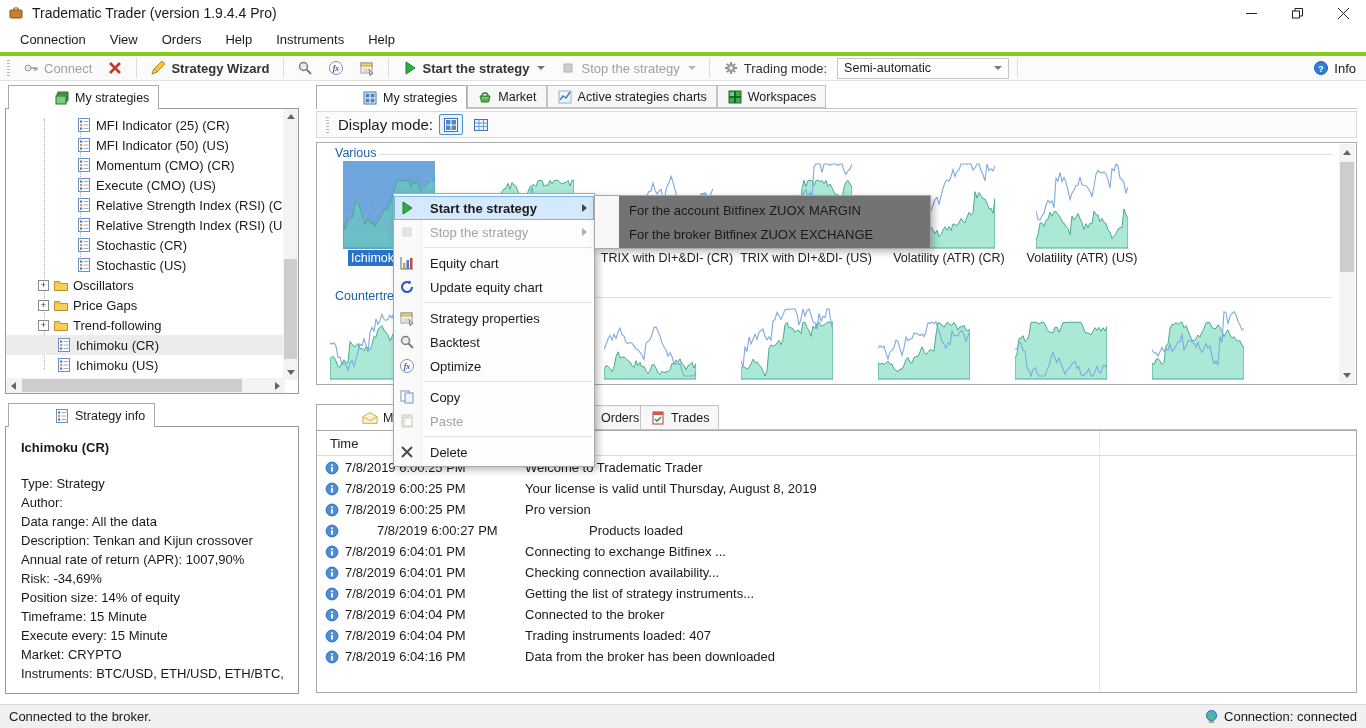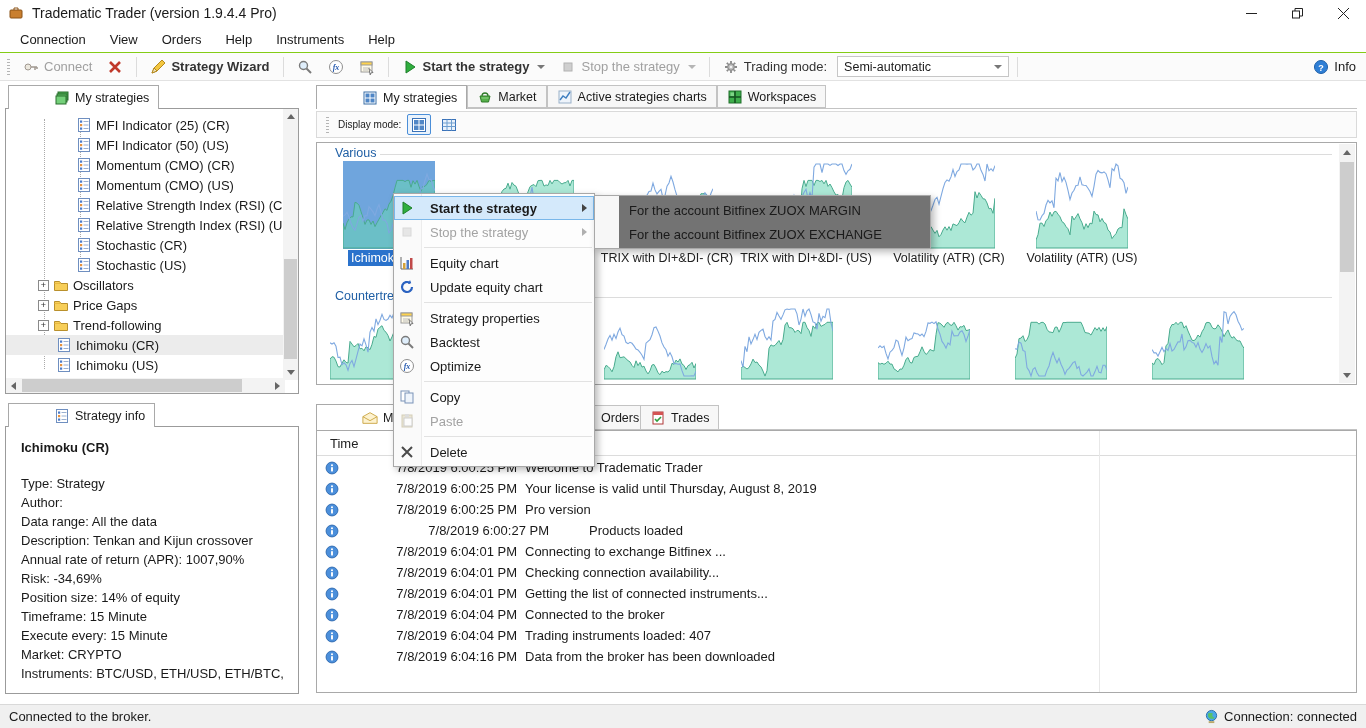--- a/index.html
+++ b/index.html
@@ -13,21 +13,21 @@
   #titlebar { left:0; top:0; width:1366px; height:26px; display:flex; align-items:center; padding-left:8px; gap:8px; background:#fff; }
   #titlebar .title { font-size:14px; }
   #wincontrols { margin-left:auto; display:flex; height:26px; }
   .winbtn { width:46px; height:26px; display:flex; align-items:center; justify-content:center; }
 
   
   #menubar { left:0; top:26px; width:1366px; height:26px; display:flex; align-items:center; padding-left:8px; background:#fff; }
   .menu-item { padding:4px 12px; }
 
   
-  #toolbar { left:0; top:52px; width:1366px; height:29px; display:flex; align-items:center; padding:0 6px 0 4px; gap:5px; background:#fbfbfb; border-top:1px solid #84cc16; border-bottom:1px solid #e2e2e2; }
+  #toolbar { left:0; top:52px; width:1366px; height:29px; display:flex; align-items:center; padding:0 6px 0 4px; gap:5px; background:#fbfbfb; border-top:4px solid #84cc16; border-bottom:1px solid #e2e2e2; }
   .grip { width:3px; height:16px; background:repeating-linear-gradient(#b5b5b5 0 1px, transparent 1px 3px); margin:0 3px; }
   .tsep { width:1px; height:20px; background:#dcdcdc; margin:0 3px; }
   .tbtn { display:flex; align-items:center; gap:5px; padding:2px 5px; color:#333; white-space:nowrap; }
   .tbtn.bold { font-weight:bold; }
   .tbtn.disabled { color:#a0a0a0; }
   .caret { width:0; height:0; border-left:4px solid transparent; border-right:4px solid transparent; border-top:4px solid #777; margin-left:3px; }
   .caret.dis { border-top-color:#b5b5b5; }
   #trading-combo { width:172px; height:21px; border:1px solid #c6c6c6; background:#fff; display:flex; align-items:center; padding:0 6px; font-size:12.5px; }
   #trading-combo .caret { margin-left:auto; }
   #info-group { margin-left:auto; display:flex; align-items:center; gap:5px; padding-right:4px; }
@@ -68,21 +68,21 @@
   
   #chartsbox { left:316px; top:142px; width:1041px; height:243px; border:1px solid #a9a9a9; background:#fff; overflow:hidden; }
   .grouplabel { position:absolute; color:#1f5fa5; font-size:12.5px; background:#fff; padding:0 4px; z-index:2; white-space:nowrap; }
   .groupline { position:absolute; border-top:1px solid #dcdcdc; }
   .thumb { position:absolute; }
   .thumb.sel { background:#6fa5dd; }
   .thumblabel { position:absolute; font-size:12.5px; color:#222; white-space:nowrap; transform:translateX(-50%); }
   .thumblabel.sel { background:#2a72cc; color:#fff; padding:1px 3px; transform:none; max-width:46px; overflow:hidden; }
 
   
-  #tablebox { left:316px; top:430px; width:1041px; height:263px; border:1px solid #a9a9a9; background:#fff; overflow:hidden;text-align:right; }
+  #tablebox { left:316px; top:430px; width:1041px; height:263px; border:1px solid #a9a9a9; background:#fff; overflow:hidden; }
   #time-header { position:absolute; left:13px; top:5px; color:#222; }
   #hdrline { position:absolute; left:0; right:0; top:24px; border-top:1px solid #dcdcdc; }
   #colline { position:absolute; left:782px; top:0; bottom:0; border-left:1px solid #e8e8e8; }
   .mrow { position:absolute; left:0; right:0; height:21px; display:flex; align-items:center; }
   .mrow .ic { width:14px; height:14px; margin-left:8px; }
   .mtime { margin-left:6px; width:172px; }
   .mtext { margin-left:8px; white-space:nowrap; }
 
   
   #ctxmenu { left:393px; top:193px; width:202px; background:#fdfdfd; border:1px solid #a8a8a8; box-shadow:3px 3px 7px rgba(0,0,0,.28); z-index:50; padding:2px 0; }
@@ -305,21 +305,21 @@
         <span class="tspacer"></span>
         <span class="ic">
           <svg viewBox="0 0 16 16">
             <rect x="2.5" y="1.5" width="11" height="13" fill="#fff" stroke="#6f8fc0"></rect>
             <rect x="4" y="3.5" width="2.2" height="2.2" fill="#4a7ac8"></rect>
             <rect x="4" y="7" width="2.2" height="2.2" fill="#e8913a"></rect>
             <rect x="4" y="10.5" width="2.2" height="2.2" fill="#4a7ac8"></rect>
             <path d="M7.5 4.5h5M7.5 8h5M7.5 11.5h5" stroke="#9ab0d0"></path>
           </svg>
         </span>
-        <span>Momentum (CMO) (US)</span>
+        <span>Execute (CMO) (US)</span>
       </div>
       <div class="trow" style="padding-left: 52px;">
         <span class="tspacer"></span>
         <span class="ic">
           <svg viewBox="0 0 16 16">
             <rect x="2.5" y="1.5" width="11" height="13" fill="#fff" stroke="#6f8fc0"></rect>
             <rect x="4" y="3.5" width="2.2" height="2.2" fill="#4a7ac8"></rect>
             <rect x="4" y="7" width="2.2" height="2.2" fill="#e8913a"></rect>
             <rect x="4" y="10.5" width="2.2" height="2.2" fill="#4a7ac8"></rect>
             <path d="M7.5 4.5h5M7.5 8h5M7.5 11.5h5" stroke="#9ab0d0"></path>
@@ -514,21 +514,21 @@
           <path d="M8 2v12M2 8h12" stroke="#145220" stroke-width="1.6"></path>
           <rect x="3.5" y="3.5" width="3.5" height="3.5" fill="#7fd487"></rect>
         </svg>
       </span>
       <span>Workspaces</span>
     </span>
   </div>
 
 <div id="displaybar" class="abs">
   <span class="grip"></span>
-  <span style="font-size:10px;">Display mode:</span>
+  <span style="font-size:15px;">Display mode:</span>
   <span class="dmbtn sel">
       <span class="ic">
         <svg viewBox="0 0 16 16">
           <rect x="1.5" y="1.5" width="13" height="13" fill="#fff" stroke="#3a72b8"></rect>
           <rect x="3" y="3" width="4.5" height="4.5" fill="#4f86c6"></rect>
           <rect x="8.5" y="3" width="4.5" height="4.5" fill="#4f86c6"></rect>
           <rect x="3" y="8.5" width="4.5" height="4.5" fill="#4f86c6"></rect>
           <rect x="8.5" y="8.5" width="4.5" height="4.5" fill="#4f86c6"></rect>
         </svg>
       </span>
@@ -727,21 +727,21 @@
       </div>
       <div class="mrow" style="top: 152px;">
         <span class="ic">
           <svg viewBox="0 0 16 16">
             <circle cx="8" cy="8" r="6.8" fill="#4b8fdb" stroke="#2a66ad"></circle>
             <circle cx="8" cy="4.8" r="1.2" fill="#fff"></circle>
             <rect x="6.9" y="6.8" width="2.2" height="5.2" rx="1" fill="#fff"></rect>
           </svg>
         </span>
         <span class="mtime">7/8/2019 6:04:01 PM</span>
-        <span class="mtext">Getting the list of connected instruments...</span>
+        <span class="mtext">Getting the list of strategy instruments...</span>
       </div>
       <div class="mrow" style="top: 173px;">
         <span class="ic">
           <svg viewBox="0 0 16 16">
             <circle cx="8" cy="8" r="6.8" fill="#4b8fdb" stroke="#2a66ad"></circle>
             <circle cx="8" cy="4.8" r="1.2" fill="#fff"></circle>
             <rect x="6.9" y="6.8" width="2.2" height="5.2" rx="1" fill="#fff"></rect>
           </svg>
         </span>
         <span class="mtime">7/8/2019 6:04:04 PM</span>
@@ -882,14 +882,14 @@
         <svg viewBox="0 0 16 16">
           <path d="M3 3l10 10M13 3L3 13" stroke="#4a4a4a" stroke-width="2"></path>
         </svg>
       </span>
       <span class="clabel">Delete</span>
     </div>
   </div>
 
 <div id="submenu" class="abs">
     <div class="sitem">For the account Bitfinex ZUOX MARGIN</div>
-    <div class="sitem">For the account Bitfinex ZUOX EXCHANGE</div>
+    <div class="sitem">For the broker Bitfinex ZUOX EXCHANGE</div>
   </div>
 
 </body></html>

